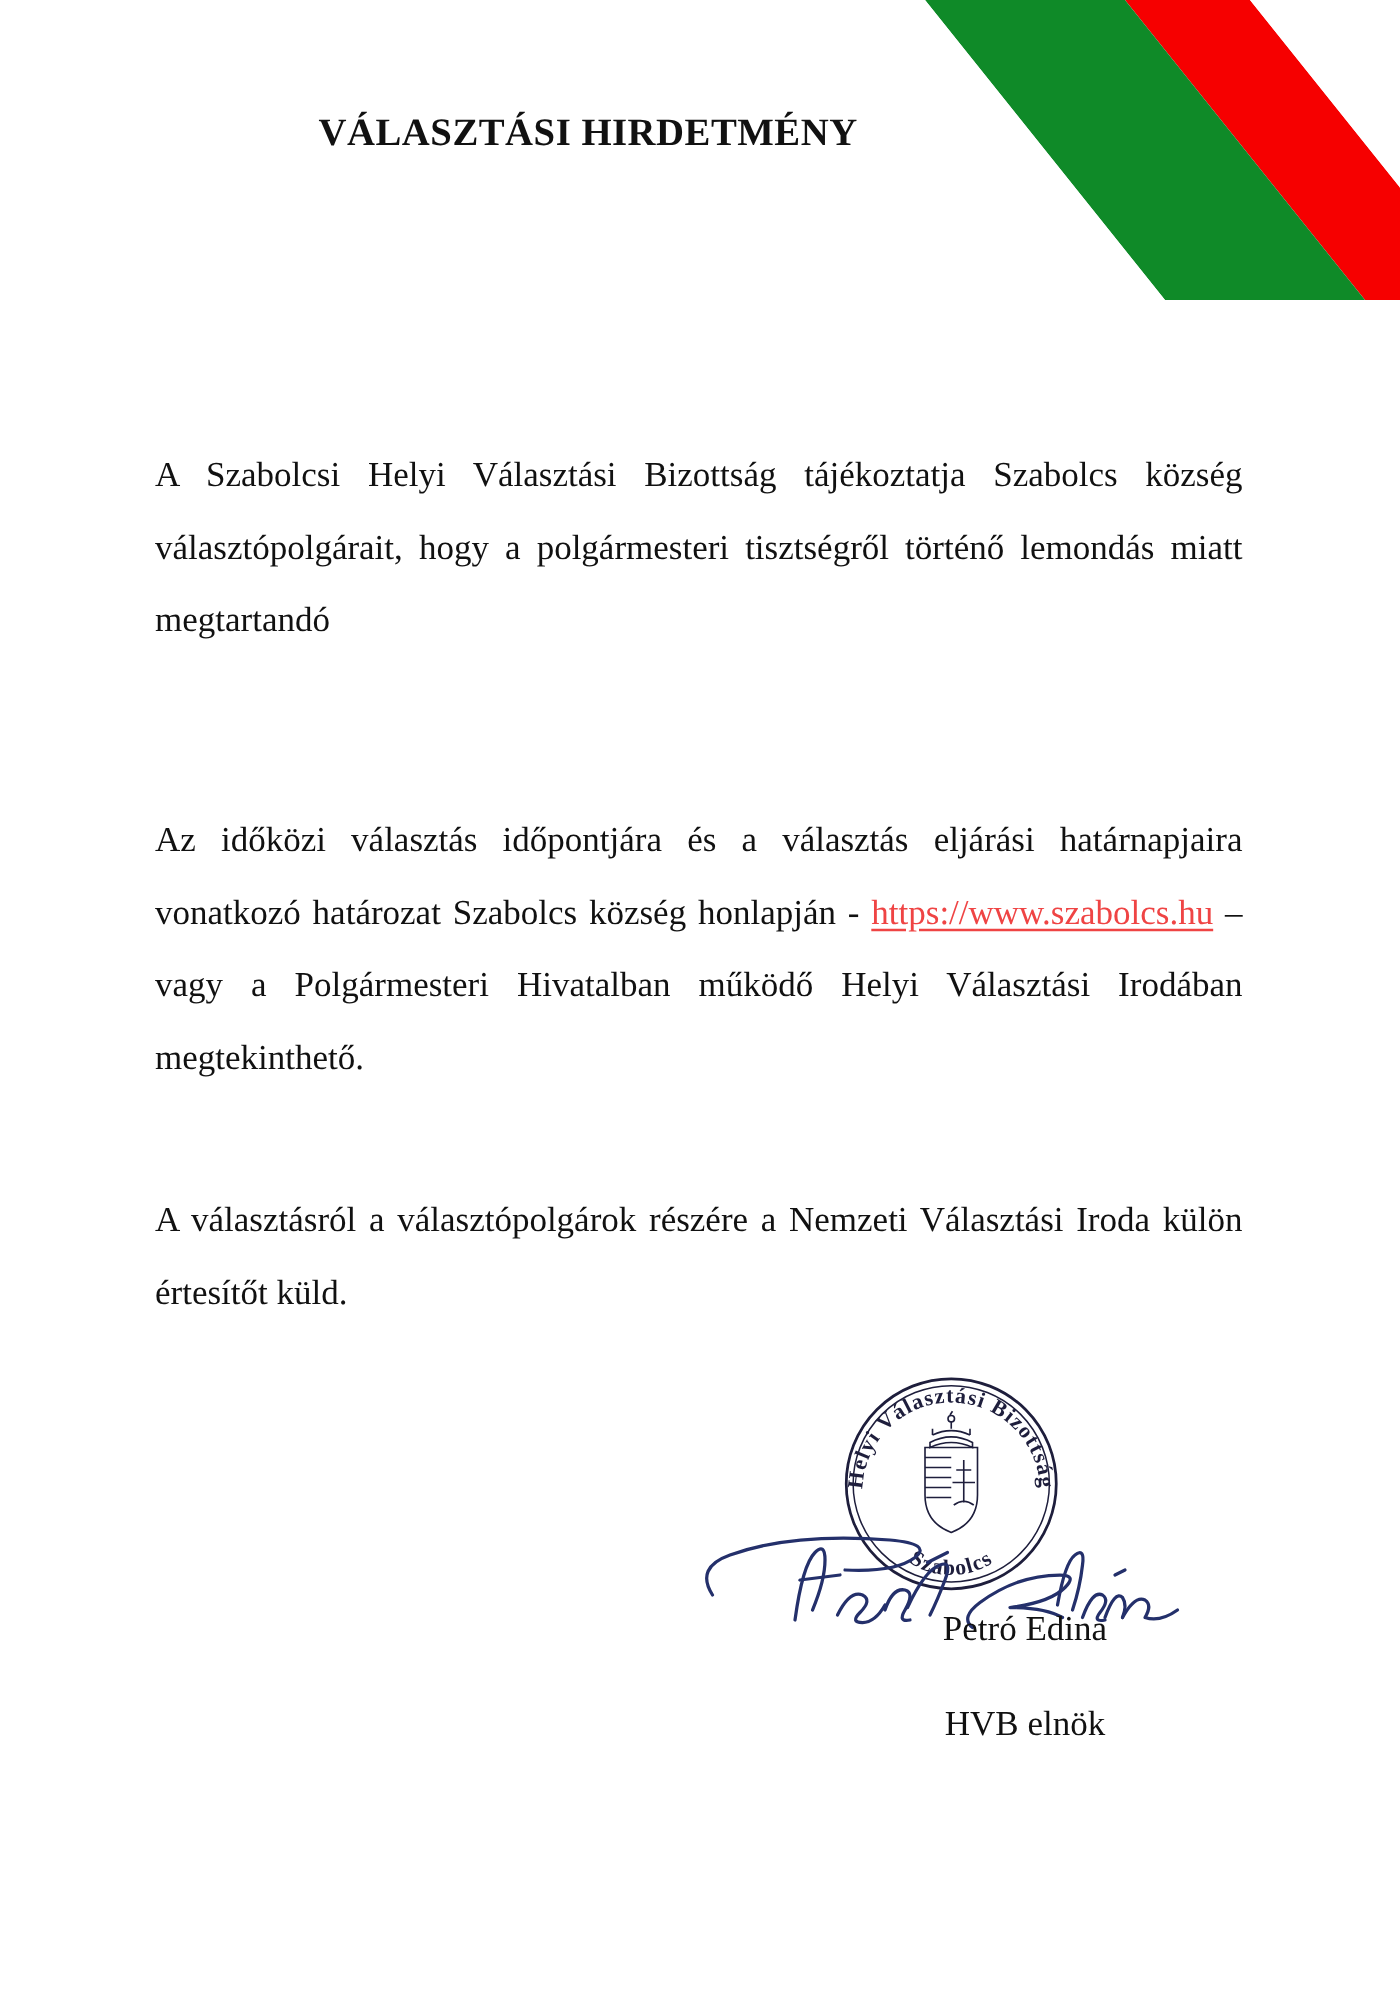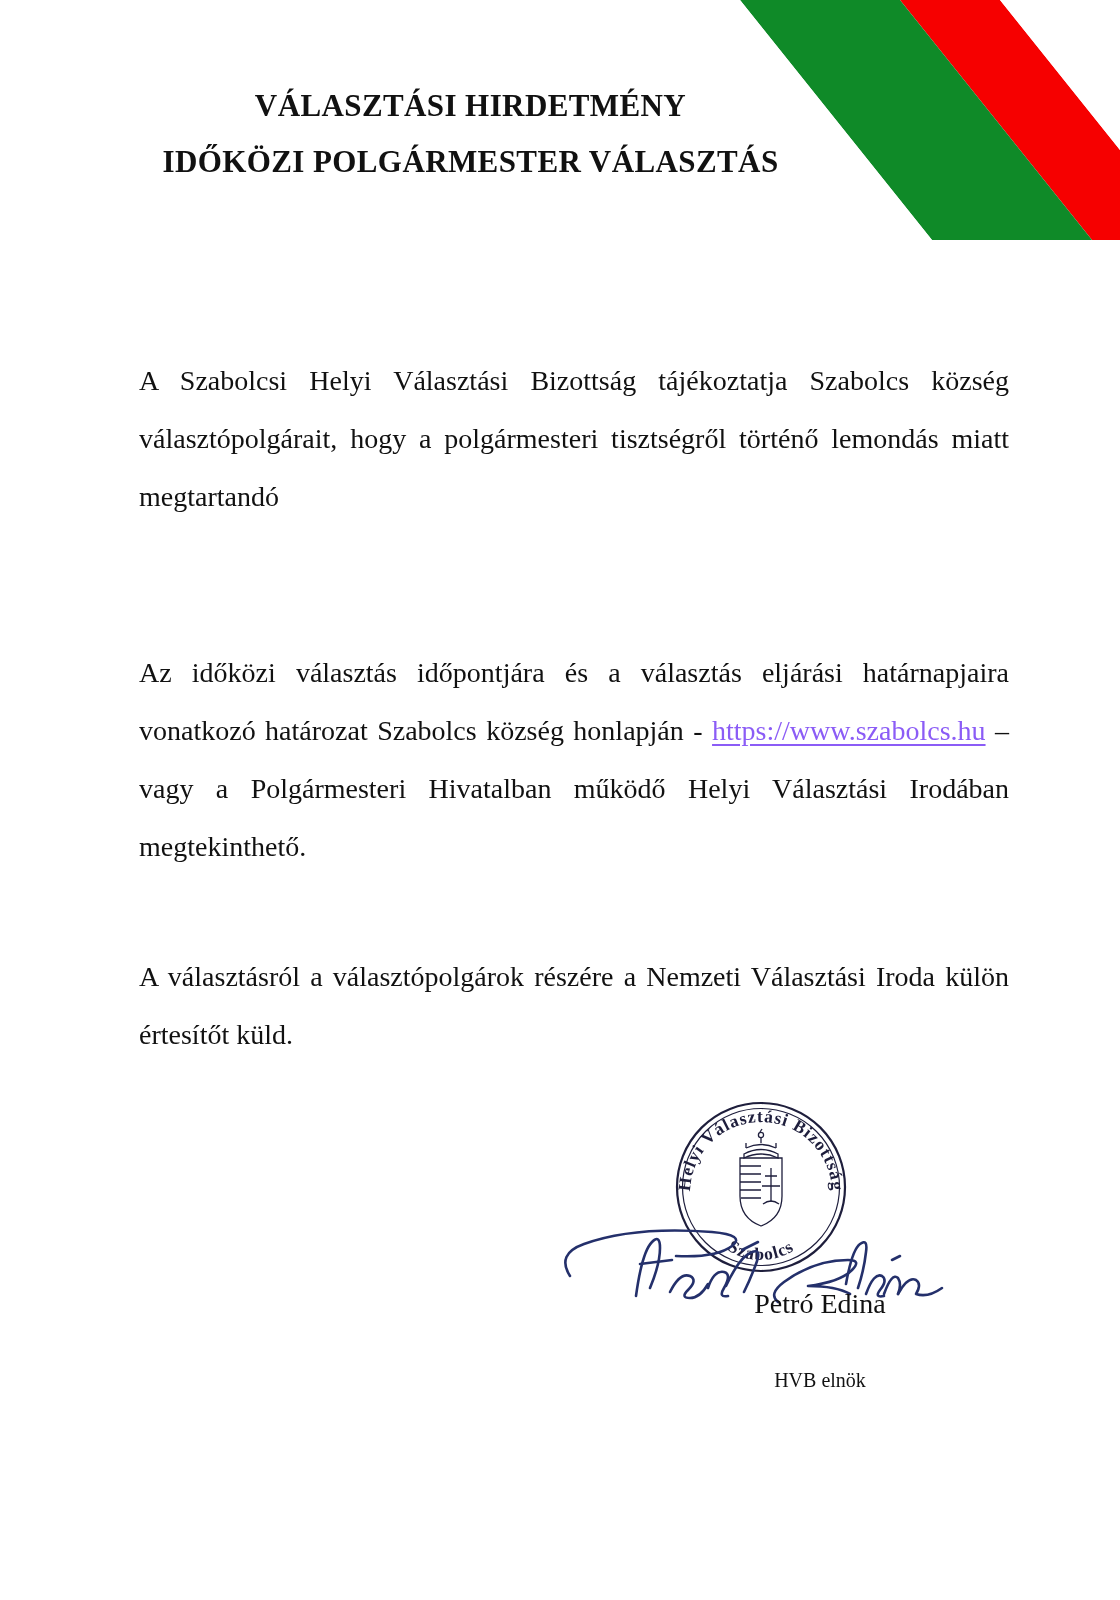--- a/index.html
+++ b/index.html
@@ -41,21 +41,21 @@
     font-size: 31px;
     letter-spacing: 0.4px;
     line-height: 56px;
     white-space: nowrap;
   }
   .title-line.l2 { font-size: 31px; }
 
   
   .body-wrap {
     position: absolute;
-    left: 139px;
+    left: 124px;
     top: 352px;
     width: 870px;
   }
   p.para {
     margin: 0;
     font-size: 28px;
     line-height: 58px;
     text-align: justify;
     text-justify: inter-word;
     hyphens: none;
@@ -72,21 +72,21 @@
     line-height: 58px;
   }
   .date-block .u {
     text-decoration: underline;
     text-underline-offset: 5px;
     text-decoration-thickness: 2px;
   }
 
   a.inline-link,
   .inline-link {
-    color: #8b5cf6;
+    color: #ef4444;
     text-decoration: underline;
     text-underline-offset: 4px;
     text-decoration-thickness: 1.6px;
   }
   .seal {
     position: absolute;
     left: 672px;
     top: 1098px;
     width: 178px;
     height: 178px;
@@ -106,21 +106,21 @@
     text-align: center;
     font-size: 28px;
     line-height: 56px;
   }
   .sign-title {
     position: absolute;
     left: 560px;
     top: 1352px;
     width: 520px;
     text-align: center;
-    font-size: 20px;
+    font-size: 28px;
     line-height: 56px;
   }
 </style>
 </head>
 <body>
 
 <div class="page">
 
   <svg class="flag-ribbon" viewBox="0 0 420 300">
     <defs>
@@ -135,21 +135,20 @@
       <polygon points="252,-60 300,-60 540,240 492,240" fill="#ffffff"></polygon>
 
       <polygon points="-8,-60 152,-60 392,240 232,240" fill="#0f8a28"></polygon>
 
       <polygon points="-120,-60 -8,-60 232,240 120,240" fill="#ffffff"></polygon>
     </g>
   </svg>
 
   <div class="title-block">
     <div class="title-line">VÁLASZTÁSI HIRDETMÉNY</div>
-    <div class="title-line l2">IDŐKÖZI POLGÁRMESTER VÁLASZTÁS</div>
   </div>
 
   <div class="body-wrap">
 
     <p class="para">A Szabolcsi Helyi Választási Bizottság tájékoztatja Szabolcs község választópolgárait, hogy a polgármesteri tisztségről történő lemondás miatt megtartandó</p>
 
     <div class="spacer-a"></div>
 
 
     <div class="spacer-b"></div>

